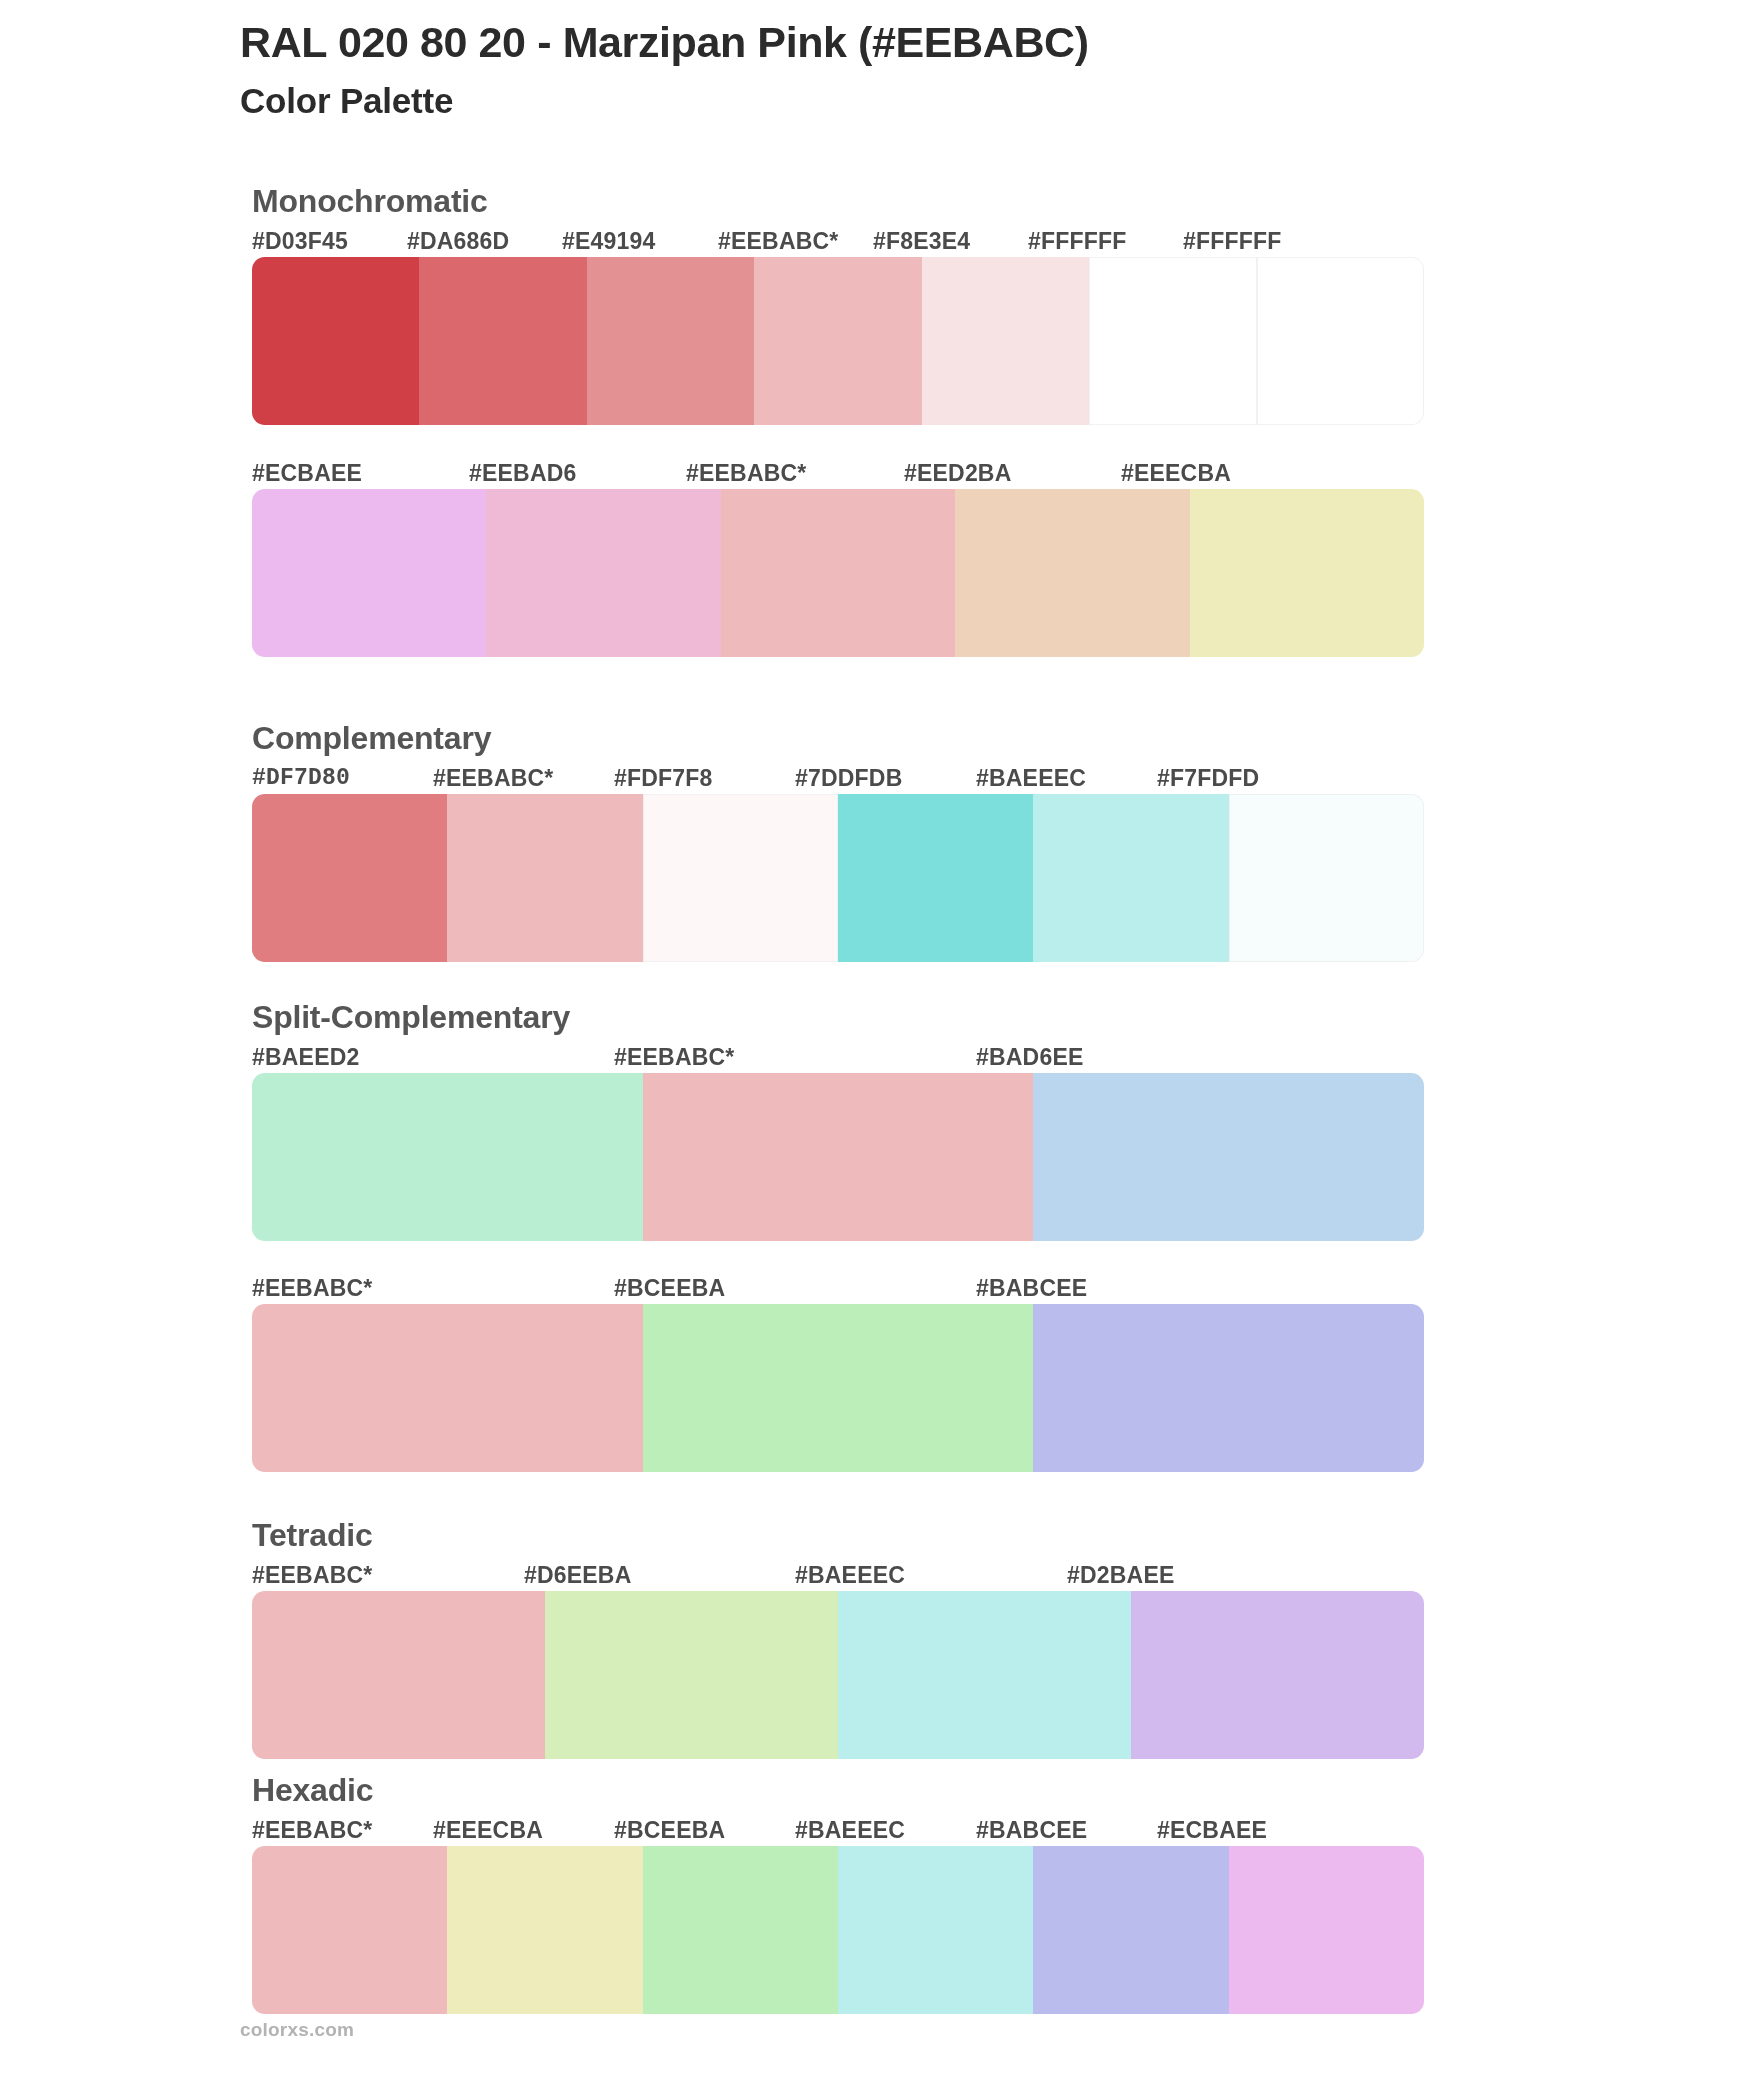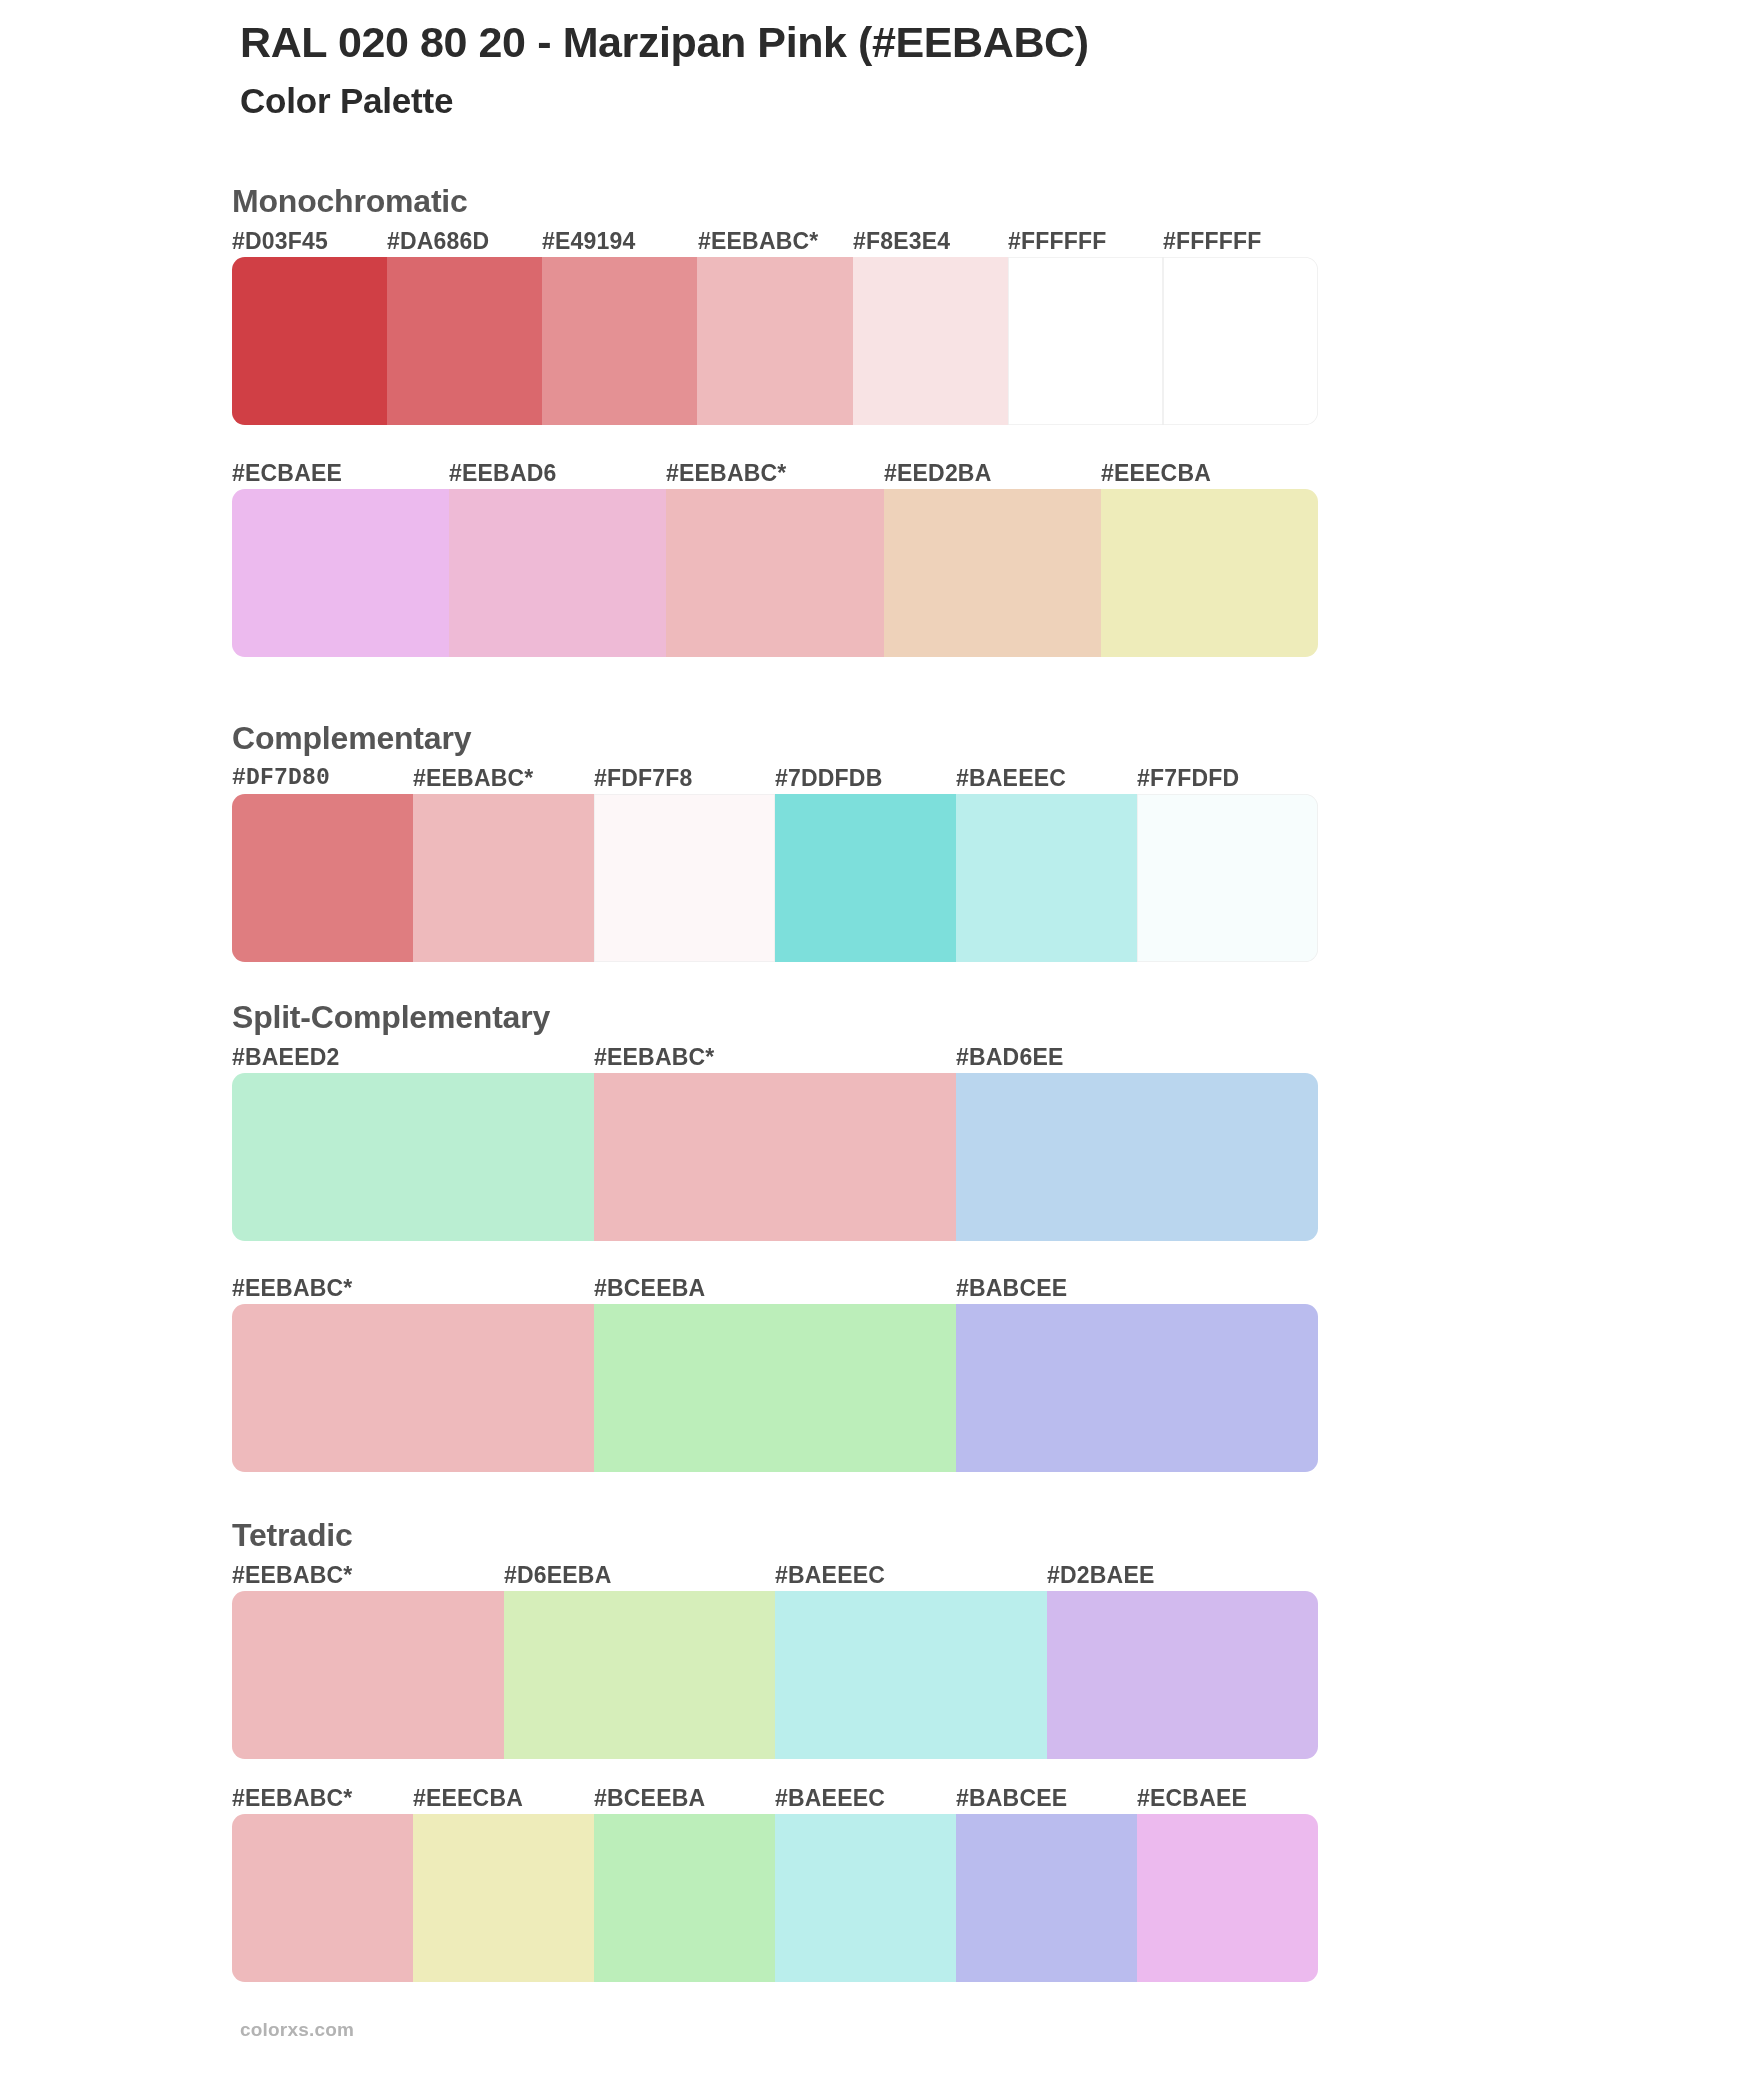--- a/index.html
+++ b/index.html
@@ -43,22 +43,22 @@
     font-weight: 700;
     color: #2b2b2b;
     letter-spacing: -0.2px;
     line-height: 1.2;
     margin: 14.4px 0 0 0;
   }
 
   
   .section {
     position: absolute;
-    left: 232px;
-    width: 1086px;
+    left: 252px;
+    width: 1172px;
   }
   .section-title {
     font-size: 32px;
     font-weight: 700;
     color: #555555;
     letter-spacing: -0.2px;
     line-height: 1;
     margin: 0 0 0 0;
     padding: 0;
   }
@@ -216,20 +216,21 @@
           <div class="swatch-label" style="left: 815px;">#D2BAEE</div>
         </div>
         <div class="swatches" style="height: 168px;">
           <div class="swatch" title="#EEBABC*" style="background: rgb(238, 186, 188);"></div>
           <div class="swatch" title="#D6EEBA" style="background: rgb(214, 238, 186);"></div>
           <div class="swatch" title="#BAEEEC" style="background: rgb(186, 238, 236);"></div>
           <div class="swatch" title="#D2BAEE" style="background: rgb(210, 186, 238);"></div>
         </div>
       </div>
       <div class="section" style="top: 1774px;">
+        <div class="section-title">Hexadic</div>
         <div class="labels">
           <div class="swatch-label" style="left: 0px;">#EEBABC*</div>
           <div class="swatch-label" style="left: 181px;">#EEECBA</div>
           <div class="swatch-label" style="left: 362px;">#BCEEBA</div>
           <div class="swatch-label" style="left: 543px;">#BAEEEC</div>
           <div class="swatch-label" style="left: 724px;">#BABCEE</div>
           <div class="swatch-label" style="left: 905px;">#ECBAEE</div>
         </div>
         <div class="swatches" style="height: 168px;">
           <div class="swatch" title="#EEBABC*" style="background: rgb(238, 186, 188);"></div>

